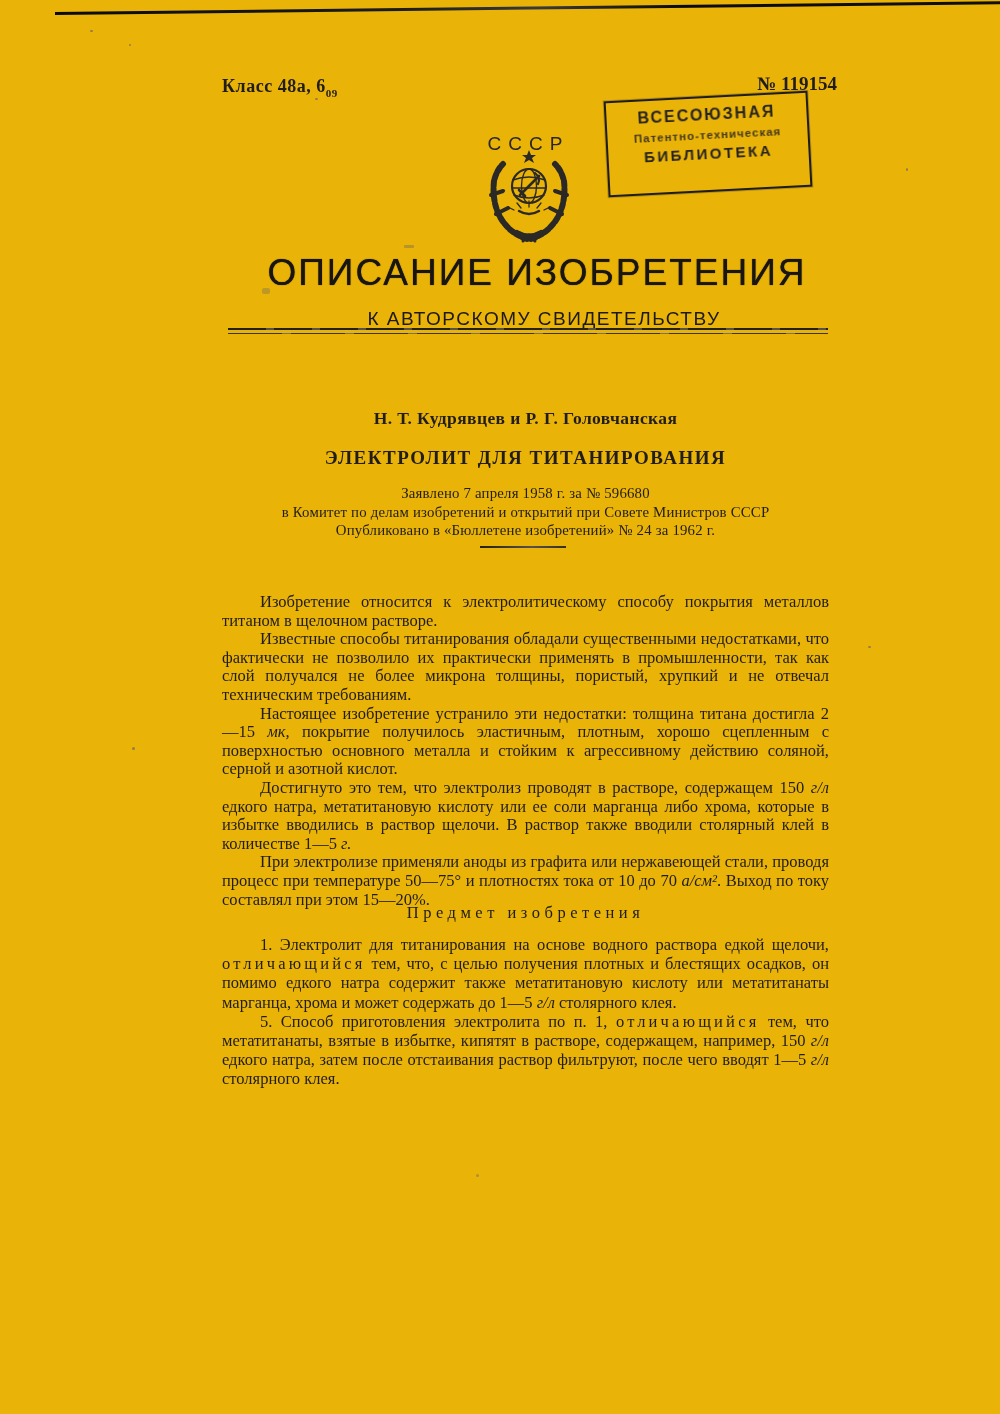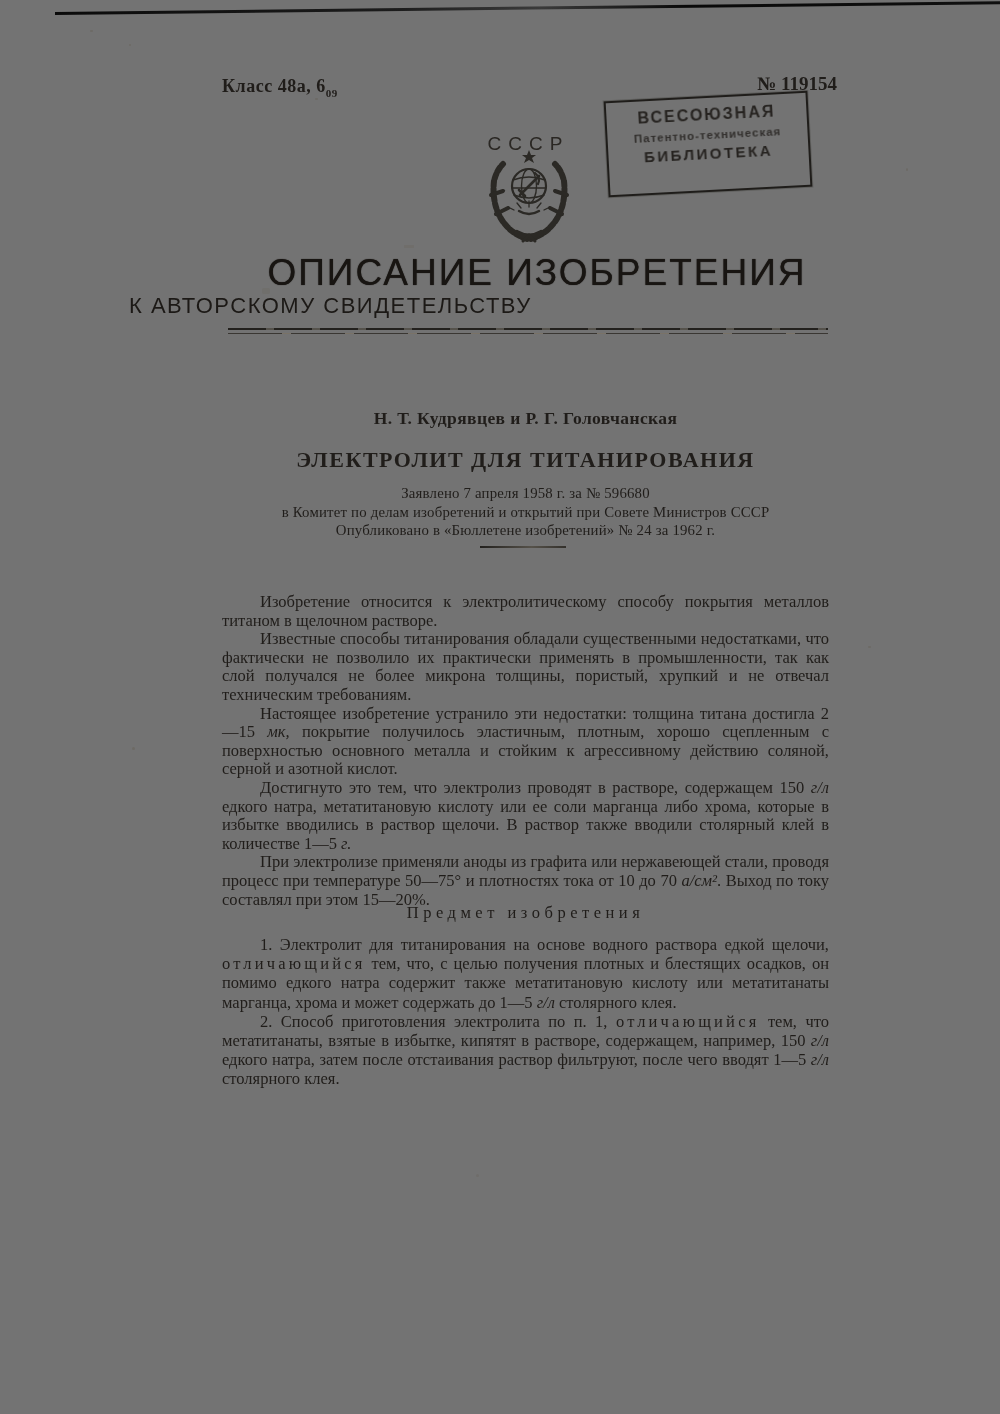--- a/index.html
+++ b/index.html
@@ -1,18 +1,18 @@
 <!DOCTYPE html>
 <html><head>
 <meta charset="utf-8">
 <style>
   html,body{margin:0;padding:0;background:#d8d6cd;}
   .page{
     position:relative; width:1000px; height:1414px; margin:0 auto;
-    background:#737373; overflow:hidden;
+    background:#eab308; overflow:hidden;
     font-family:"Liberation Serif", serif; color:#201d1a;
   }
   
   .scan-edge{position:absolute; left:55px; top:12px; width:970px; height:3px;
     background:linear-gradient(90deg,#0a0a0a 0%,#1c1c1c 35%,#3a3a3a 50%,#090909 65%,#101010 100%);
     transform:rotate(-0.65deg); transform-origin:left center;}
   .speck{position:absolute; background:#6b675f; border-radius:50%; opacity:.7;}
   
   .class-label{position:absolute; left:222px; top:76px; font-size:18px; font-weight:700; letter-spacing:.5px;}
   .class-label sub{font-size:11px;}
@@ -26,31 +26,31 @@
     box-shadow:0 0 0 1px rgba(40,38,33,.25); filter:blur(.2px);}
   .stamp-line1{font-size:16px; font-weight:700; letter-spacing:2px;}
   .stamp-line2{font-size:11.5px; font-weight:700; letter-spacing:1px; margin-top:5px; opacity:.85;}
   .stamp-line3{font-size:15px; font-weight:700; letter-spacing:2.5px; margin-top:4px;}
   
   .emblem{position:absolute; left:483px; top:147px;}
   
   .doc-title{position:absolute; left:128px; width:800px; top:243px; margin:9px; text-align:center;
     font-family:"Liberation Sans", sans-serif; font-size:37px; font-weight:400;
     letter-spacing:2px; color:#181512; text-shadow:0 0 1px #181512;}
-  .doc-subtitle{position:absolute; left:128px; width:800px; top:292px; margin:1px; 
-    font-family:"Liberation Sans", sans-serif; font-size:22px; font-weight:400;
+  .doc-subtitle{position:absolute; left:128px; width:800px; top:292px; margin:16px; text-align:center;
+    font-family:"Liberation Sans", sans-serif; font-size:19px; font-weight:400;
     letter-spacing:1.5px; color:#1c1916;}
   .double-rule{position:absolute; left:228px; top:328px; width:600px;}
   .double-rule .r1{height:2px; background:repeating-linear-gradient(90deg,#23211e 0 38px, #55524c 38px 46px);}
   .double-rule .r2{height:1px; margin-top:3px; background:repeating-linear-gradient(90deg,#3a3733 0 54px, #797267 54px 63px);}
   
   .authors{position:absolute; left:222px; width:607px; top:408px; text-align:center;
     font-size:17.5px; font-weight:700; letter-spacing:.4px;}
   .invention-title{position:absolute; left:222px; width:607px; top:447px; text-align:center;
-    font-size:22px; font-weight:700; letter-spacing:1.5px;}
+    font-size:19px; font-weight:700; letter-spacing:1.5px;}
   .filing{position:absolute; left:182px; width:687px; top:484px; text-align:center;
     font-size:14.8px; line-height:18.5px; letter-spacing:.2px;font-family:Liberation Serif, serif;}
   .short-rule{position:absolute; left:480px; top:546px; width:86px; height:2px;
     background:linear-gradient(90deg,#22201d,#56524a 60%,#33302b);}
   
   .body-text{position:absolute; left:222px; top:561px; width:607px;
     font-size:16.5px; line-height:18.6px; text-align:justify;margin-top:32px;}
   .body-text p, .claims-text p{margin:0; text-indent:38px;}
   .claims-heading{position:absolute; left:222px; width:607px; top:903px; text-align:center;
     font-size:16.5px; letter-spacing:4.5px;}
@@ -137,21 +137,21 @@
       <p><span>Известные способы титанирования обладали существенными недостатками, что фактически не позволило их практически применять в промышленности, так как слой получался не более микрона толщины, пористый, хрупкий и не отвечал техническим требованиям.</span></p>
       <p><span>Настоящее изобретение устранило эти недостатки: толщина титана достигла 2—15 </span><span class="it">мк,</span><span> покрытие получилось эластичным, плотным, хорошо сцепленным с поверхностью основного металла и стойким к агрессивному действию соляной, серной и азотной кислот.</span></p>
       <p><span>Достигнуто это тем, что электролиз проводят в растворе, содержащем 150 </span><span class="it">г/л</span><span> едкого натра, метатитановую кислоту или ее соли марганца либо хрома, которые в избытке вводились в раствор щелочи. В раствор также вводили столярный клей в количестве 1—5 </span><span class="it">г.</span></p>
       <p><span>При электролизе применяли аноды из графита или нержавеющей стали, проводя процесс при температуре 50—75° и плотностях тока от 10 до 70 </span><span class="it">а/см²</span><span>. Выход по току составлял при этом 15—20%.</span></p>
     </div>
 
   <div class="claims-heading">Предмет изобретения</div>
 
   <div class="claims-text">
       <p><span>1. Электролит для титанирования на основе водного раствора едкой щелочи, </span><span class="spaced">отличающийся</span><span> тем, что, с целью получения плотных и блестящих осадков, он помимо едкого натра содержит также метатитановую кислоту или метатитанаты марганца, хрома и может содержать до 1—5 </span><span class="it">г/л</span><span> столярного клея.</span></p>
-      <p><span>2. Способ приготовления электролита по п. 1, </span><span class="spaced">отличающийся</span><span> тем, что метатитанаты, взятые в избытке, кипятят в растворе, содержащем, например, 150 </span><span class="it">г/л</span><span> едкого натра, затем после отстаивания раствор фильтруют, после чего вводят 1—5 </span><span class="it">г/л</span><span> столярного клея.</span></p>
+      <p><span>5. Способ приготовления электролита по п. 1, </span><span class="spaced">отличающийся</span><span> тем, что метатитанаты, взятые в избытке, кипятят в растворе, содержащем, например, 150 </span><span class="it">г/л</span><span> едкого натра, затем после отстаивания раствор фильтруют, после чего вводят 1—5 </span><span class="it">г/л</span><span> столярного клея.</span></p>
     </div>
 
   <div class="speck" style="left:90px;top:30px;width:3px;height:2px;"></div>
   <div class="speck" style="left:129px;top:44px;width:2px;height:2px;"></div>
   <div class="speck" style="left:315px;top:98px;width:3px;height:2px;"></div>
   <div class="speck" style="left:262px;top:288px;width:8px;height:6px;opacity:.35;border-radius:2px;"></div>
   <div class="speck" style="left:404px;top:245px;width:10px;height:3px;opacity:.4;border-radius:1px;"></div>
   <div class="speck" style="left:132px;top:747px;width:3px;height:3px;"></div>
   <div class="speck" style="left:868px;top:646px;width:3px;height:2px;"></div>
   <div class="speck" style="left:476px;top:1174px;width:3px;height:3px;opacity:.45;"></div>

